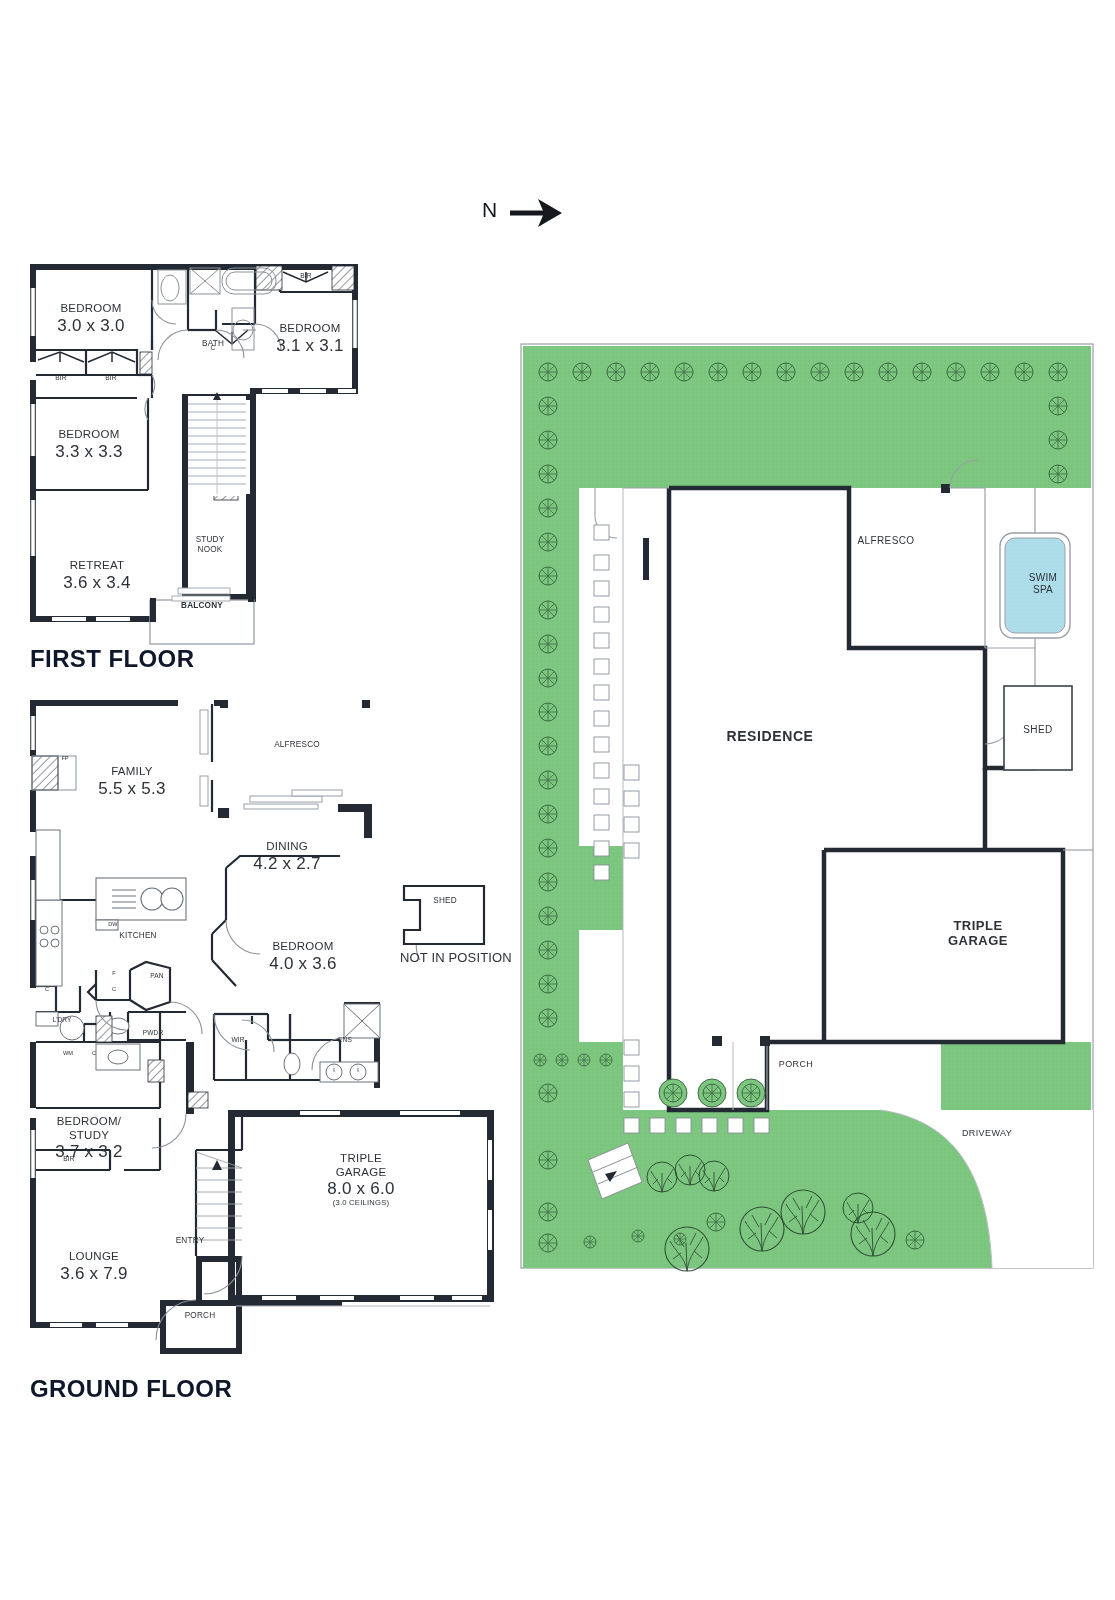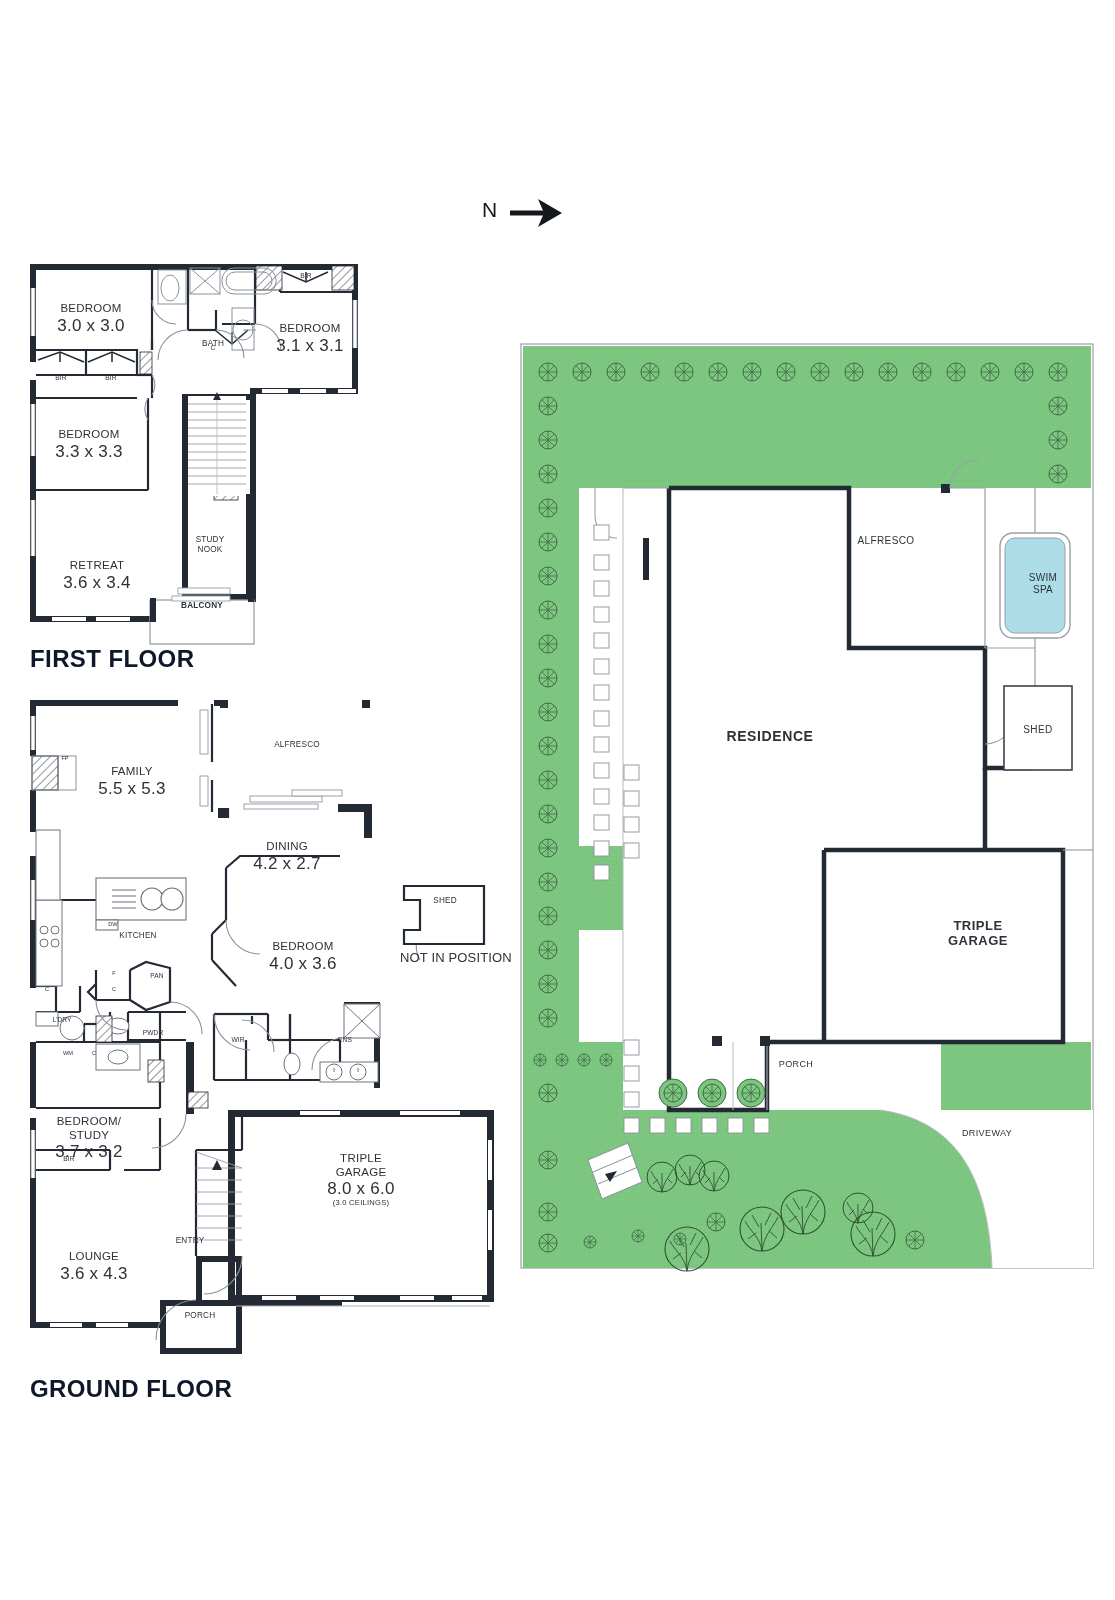--- a/index.html
+++ b/index.html
@@ -650,21 +650,21 @@
   <span class="n">BEDROOM</span>
   <span class="d">4.0 x 3.6</span>
 </div>
 <div class="rm" style="left:33px;top:1096px;width:112px;margin-top:19px;">
   <span class="n">BEDROOM/</span>
   <span class="n">STUDY</span>
   <span class="d">3.7 x 3.2</span>
 </div>
 <div class="rm" style="left:34px;top:1250px;width:120px;">
   <span class="n">LOUNGE</span>
-  <span class="d">3.6 x 4.3</span>
+  <span class="d">3.6 x 7.9</span>
 </div>
 <div class="rm" style="left:300px;top:1152px;width:122px;">
   <span class="n">TRIPLE</span>
   <span class="n">GARAGE</span>
   <span class="d">8.0 x 6.0</span>
   <span class="n" style="font-size:7.6px;">(3.0 CEILINGS)</span>
 </div>
 <div class="rm sm" style="left:412px;top:896px;width:66px;">
   <span class="n">SHED</span>
 </div>

